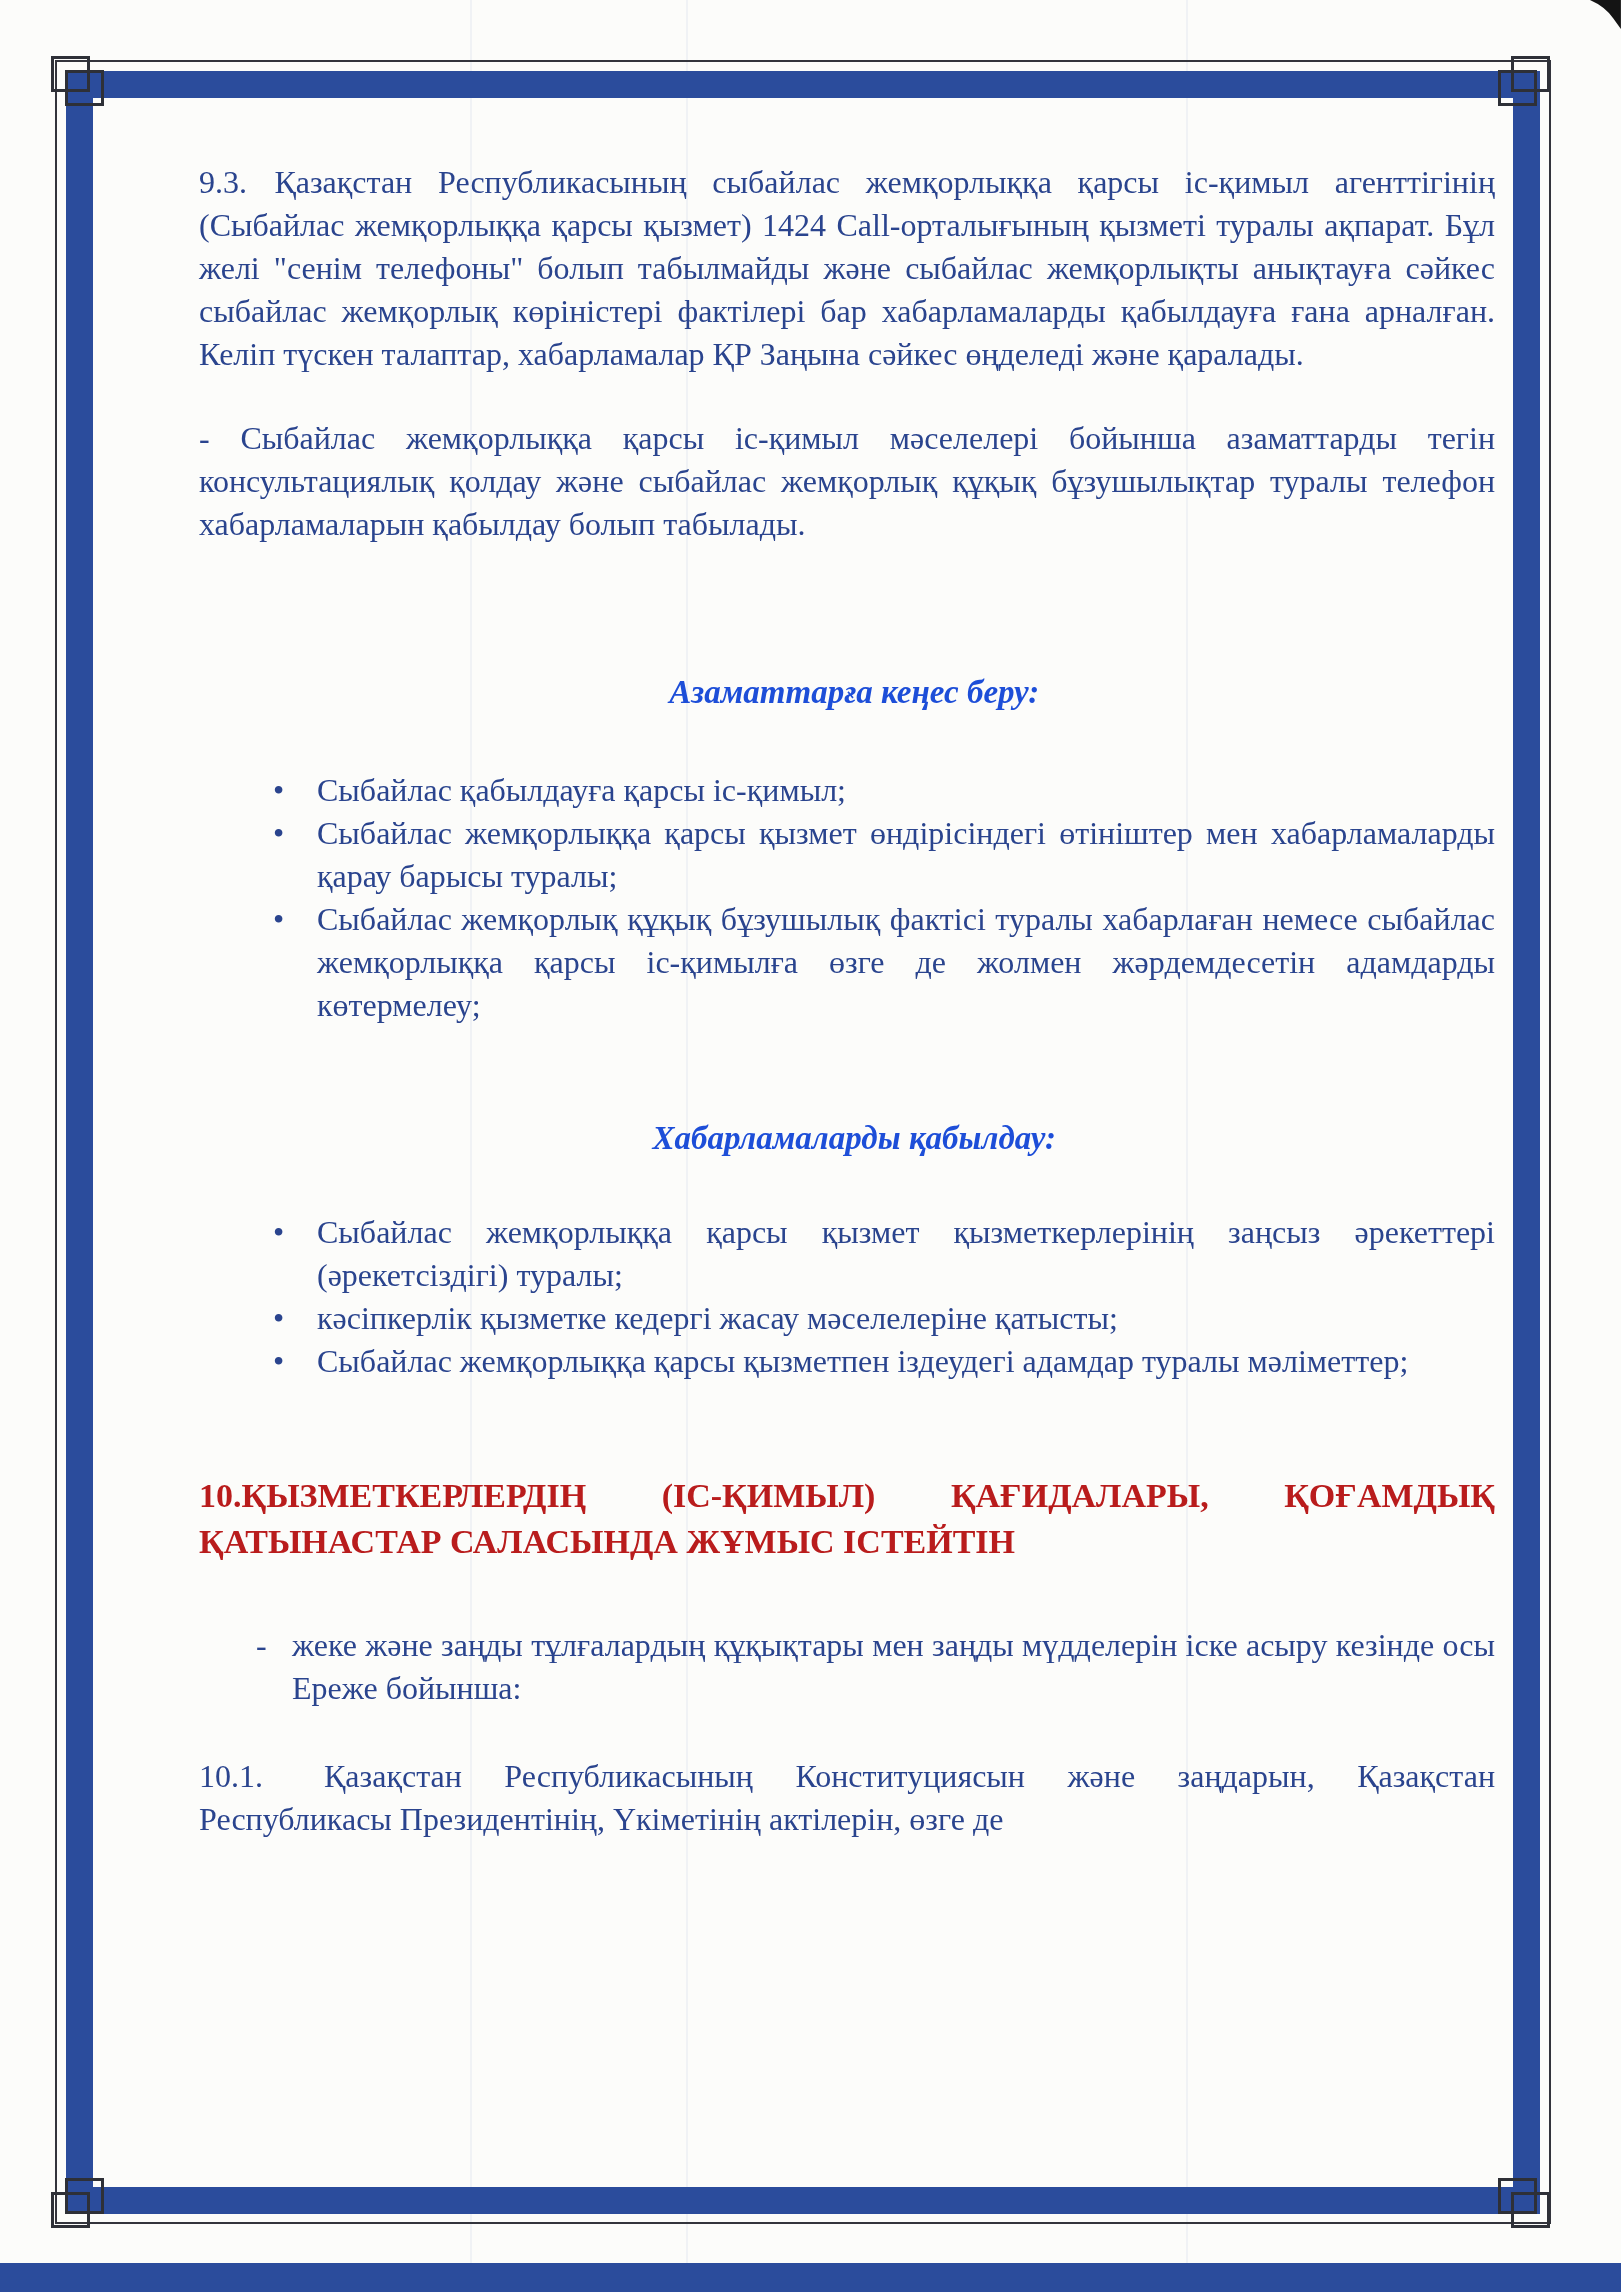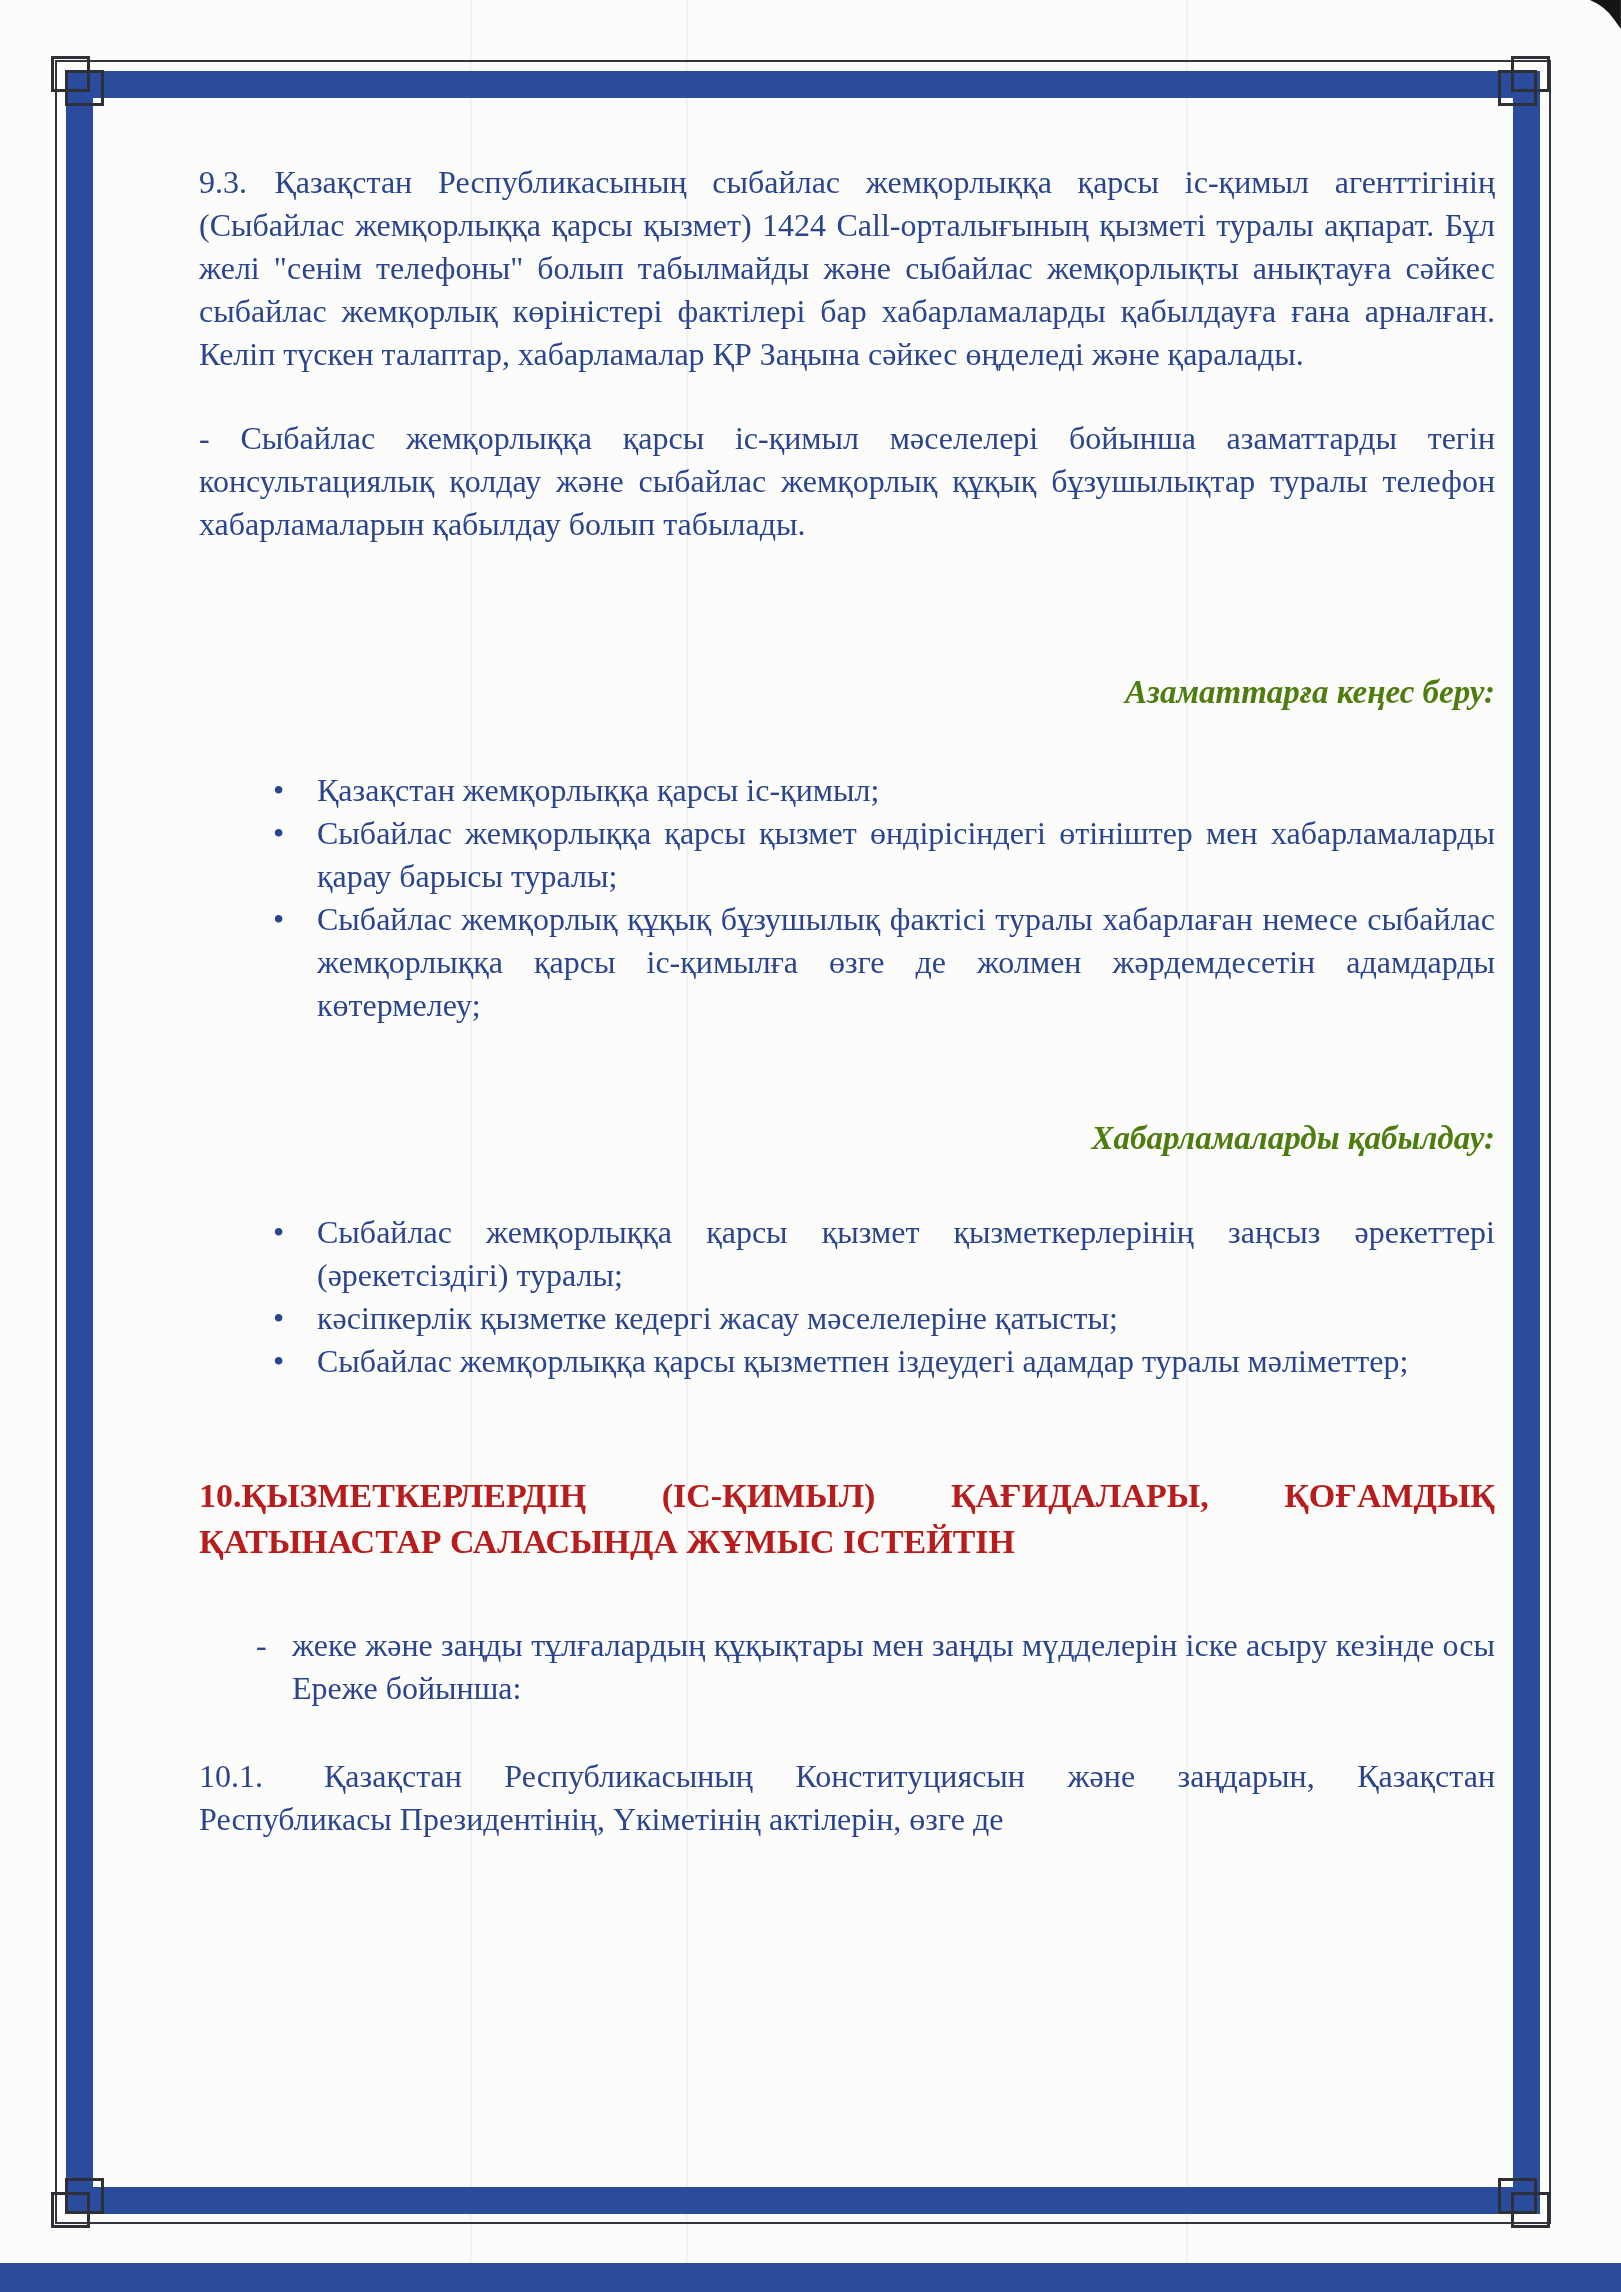--- a/index.html
+++ b/index.html
@@ -37,21 +37,21 @@
     position:absolute;left:199px;top:102px;width:1296px;
     color:#2a448e;font-size:32px;line-height:43px;text-align:justify;
   }
   .content p{margin:0;}
   #p93{margin-top:59px;}
   .numtab93{display:inline-block;width:27.4px;}
   .numtab101{display:inline-block;width:61px;}
   #pdash{margin-top:41px;}
   .subheading{
     margin:0;font-weight:bold;font-style:italic;font-size:33px;line-height:43px;
-    text-align:right;color:#4d7c0f;
+    text-align:center;color:#1d4ed8;
   }
   #h-consult{margin-top:125px;margin-left:14.7px;}
   #h-receive{margin-top:90px;margin-left:14.7px;}
   ul.blist{list-style:none;margin:0;padding:0;}
   #ul-consult{margin-top:55px;}
   #ul-receive{margin-top:51px;}
   ul.blist li{position:relative;padding-left:118px;text-align:justify;}
   ul.blist li::before{
     content:"\2022";position:absolute;left:74px;top:0;
     font-size:32px;color:#2a448e;
@@ -90,21 +90,21 @@
 
 <div class="content">
 
   <p id="p93"><span>9.3.</span><span class="numtab93"></span><span>Қазақстан Республикасының сыбайлас жемқорлыққа қарсы іс-қимыл агенттігінің (Сыбайлас жемқорлыққа қарсы қызмет) 1424 Call-орталығының қызметі туралы ақпарат. Бұл желі "сенім телефоны" болып табылмайды және сыбайлас жемқорлықты анықтауға сәйкес сыбайлас жемқорлық көріністері фактілері бар хабарламаларды қабылдауға ғана арналған. Келіп түскен талаптар, хабарламалар ҚР Заңына сәйкес өңделеді және қаралады.</span></p>
 
   <p id="pdash">- Сыбайлас жемқорлыққа қарсы іс-қимыл мәселелері бойынша азаматтарды тегін консультациялық қолдау және сыбайлас жемқорлық құқық бұзушылықтар туралы телефон хабарламаларын қабылдау болып табылады.</p>
 
   <p id="h-consult" class="subheading">Азаматтарға кеңес беру:</p>
 
   <ul id="ul-consult" class="blist">
-    <li>Қазақстан жемқорлыққа қарсы іс-қимыл;</li>
+    <li>Сыбайлас қабылдауға қарсы іс-қимыл;</li>
     <li>Сыбайлас жемқорлыққа қарсы қызмет өндірісіндегі өтініштер мен хабарламаларды қарау барысы туралы;</li>
     <li>Сыбайлас жемқорлық құқық бұзушылық фактісі туралы хабарлаған немесе сыбайлас жемқорлыққа қарсы іс-қимылға өзге де жолмен жәрдемдесетін адамдарды көтермелеу;</li>
   </ul>
 
   <p id="h-receive" class="subheading">Хабарламаларды қабылдау:</p>
 
   <ul id="ul-receive" class="blist">
     <li>Сыбайлас жемқорлыққа қарсы қызмет қызметкерлерінің заңсыз әрекеттері (әрекетсіздігі) туралы;</li>
     <li>кәсіпкерлік қызметке кедергі жасау мәселелеріне қатысты;</li>
     <li>Сыбайлас жемқорлыққа қарсы қызметпен іздеудегі адамдар туралы мәліметтер;</li>

